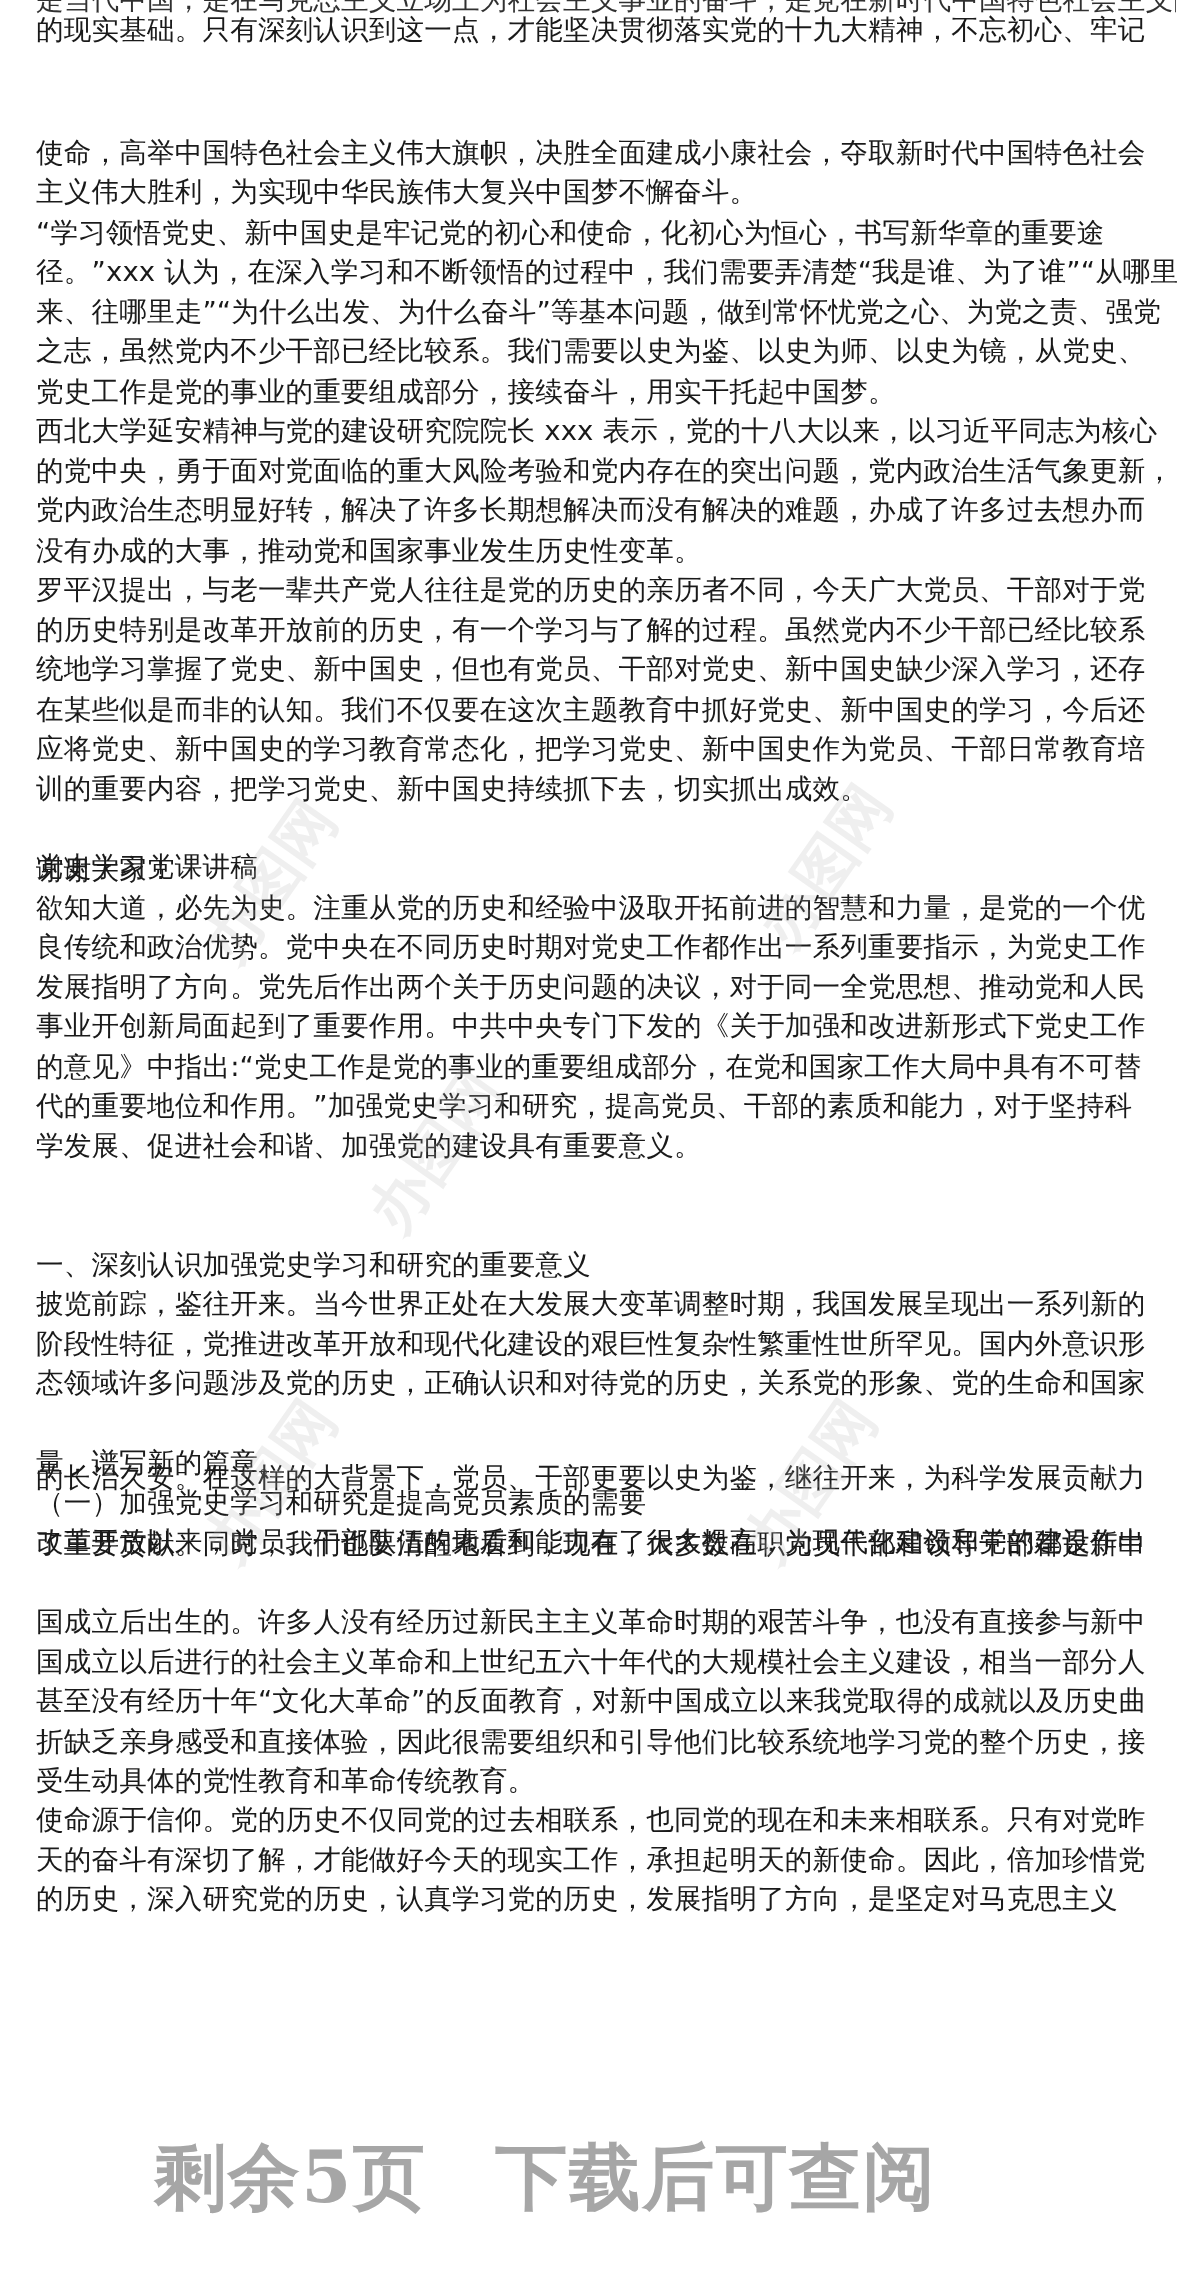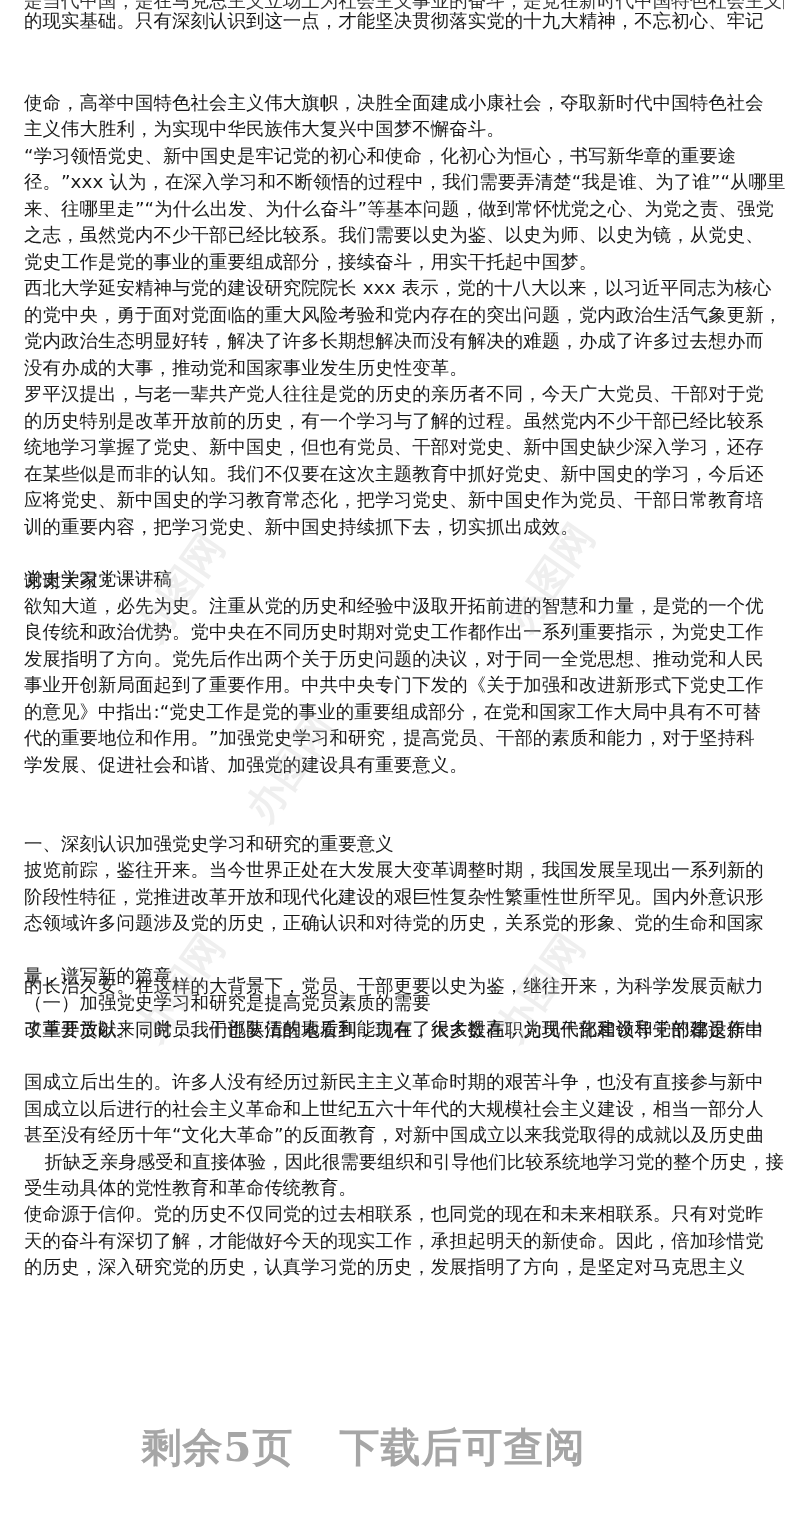--- a/index.html
+++ b/index.html
@@ -5,21 +5,21 @@
   html, body { margin: 0; padding: 0; background: #ffffff; }
   body { width: 800px; height: 1526px; position: relative; overflow: hidden;
          font-family: "DejaVu Sans", "Liberation Sans", sans-serif; color: #1a1a1a; }
   .page { position: absolute; left: 0; top: 0; width: 800px; height: 1526px; }
   .line { position: absolute; left: 24px; width: 760px; font-size: 18.4px; line-height: 26px;
           white-space: nowrap; letter-spacing: 0.1px; }
   .cut-top { top: -12px; clip-path: inset(12px 0 0 0); opacity: 0.9; }
   .watermark { position: absolute; color: rgba(180,180,180,0.22); font-size: 40px;
                transform: rotate(-55deg); font-weight: bold; pointer-events: none; }
   .more-banner { position: absolute; left: 0; top: 1420px; width: 727px; text-align: center;
-                 font-size: 40px; font-weight: bold; color: #a6a6a6; letter-spacing: 1px;
+                 font-size: 48px; font-weight: bold; color: #a6a6a6; letter-spacing: 1px;
                  font-family: "DejaVu Serif", "Liberation Serif", serif; }
   .more-banner span { display: inline-block; }
   .more-banner .gap { width: 46px; }
 </style>
 </head>
 <body>
 
 <div class="page">
   <div class="line cut-top">是当代中国，是在马克思主义立场上为社会主义事业的奋斗，是党在新时代中国特色社会主义的现实基础。</div>
   <div id="lines">
@@ -55,21 +55,21 @@
       <div class="line" style="top: 884px;">阶段性特征，党推进改革开放和现代化建设的艰巨性复杂性繁重性世所罕见。国内外意识形</div>
       <div class="line" style="top: 910px;">态领域许多问题涉及党的历史，正确认识和对待党的历史，关系党的形象、党的生命和国家</div>
       <div class="line" style="top: 937px; margin-top: 36px;">的长治久安。在这样的大背景下，党员、干部更要以史为鉴，继往开来，为科学发展贡献力</div>
       <div class="line" style="top: 963px;">量，谱写新的篇章。</div>
       <div class="line" style="top: 990px;">（一）加强党史学习和研究是提高党员素质的需要</div>
       <div class="line" style="top: 1016px;">改革开放以来，党员、干部队伍的素质和能力有了很大提高，为现代化建设和党的建设作出</div>
       <div class="line" style="top: 1017px;">了重要贡献。同时，我们也要清醒地看到，现在，大多数在职党员干部和领导干部都是新中</div>
       <div class="line" style="top: 1069px;">国成立后出生的。许多人没有经历过新民主主义革命时期的艰苦斗争，也没有直接参与新中</div>
       <div class="line" style="top: 1096px;">国成立以后进行的社会主义革命和上世纪五六十年代的大规模社会主义建设，相当一部分人</div>
       <div class="line" style="top: 1122px;">甚至没有经历十年“文化大革命”的反面教育，对新中国成立以来我党取得的成就以及历史曲</div>
-      <div class="line" style="top: 1149px; text-align: right;">折缺乏亲身感受和直接体验，因此很需要组织和引导他们比较系统地学习党的整个历史，接</div>
+      <div class="line" style="top: 1149px;">折缺乏亲身感受和直接体验，因此很需要组织和引导他们比较系统地学习党的整个历史，接</div>
       <div class="line" style="top: 1175px;">受生动具体的党性教育和革命传统教育。</div>
       <div class="line" style="top: 1201px;">使命源于信仰。党的历史不仅同党的过去相联系，也同党的现在和未来相联系。只有对党昨</div>
       <div class="line" style="top: 1228px;">天的奋斗有深切了解，才能做好今天的现实工作，承担起明天的新使命。因此，倍加珍惜党</div>
       <div class="line" style="top: 1254px;">的历史，深入研究党的历史，认真学习党的历史，发展指明了方向，是坚定对马克思主义</div>
     </div>
 
   <div class="watermark" style="left:120px;top:560px;">办图网</div>
   <div class="watermark" style="left:490px;top:550px;">办图网</div>
   <div class="watermark" style="left:230px;top:740px;">办图网</div>
   <div class="watermark" style="left:480px;top:960px;">办图网</div>

